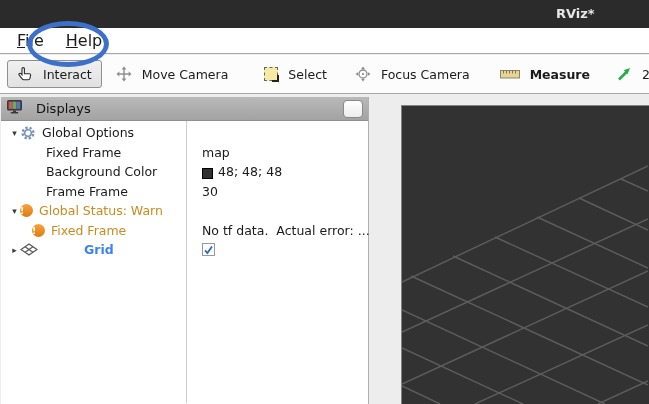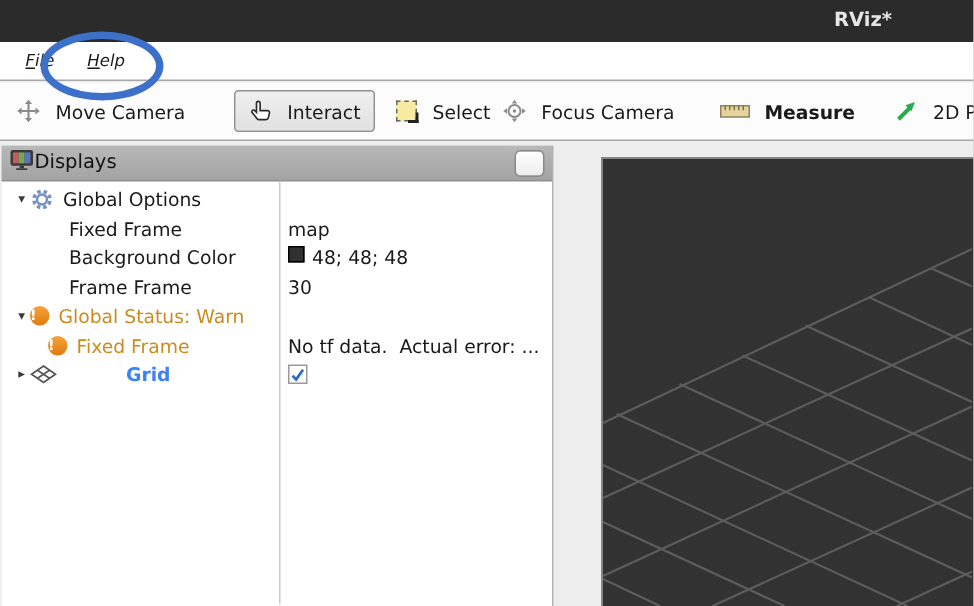--- a/index.html
+++ b/index.html
@@ -6,62 +6,62 @@
   body { font-family: "DejaVu Sans", "Liberation Sans", sans-serif; background:#888; }
   .window { position:relative; width:649px; height:404px; overflow:hidden; background:#ededed; }
 
   
   .titlebar { position:absolute; left:0; top:0; width:649px; height:28px; background:#2b2b2b; }
   .titlebar .title { position:absolute; left:556px; top:6px; font-size:13px; font-weight:bold; color:#e6e6e6; }
 
   
   .menubar { position:absolute; left:0; top:28px; width:649px; height:26px; background:#ffffff;
              border-bottom:1px solid #a8a8a8; display:flex; align-items:center; padding-left:6px; }
-  .menu-item { font-size:11px; color:#1a1a1a; padding:3px 11px; cursor:default;font-style:italic; }
+  .menu-item { font-size:16px; color:#1a1a1a; padding:3px 11px; cursor:default; }
   .menu-item .accel { text-decoration:underline; }
 
   
   .annotation-ellipse { position:absolute; left:27px; top:21px; width:82px; height:46px;
       border:5px solid #3d71c9; border-radius:50%; z-index:60; pointer-events:none; }
 
   
   .toolbar { position:absolute; left:0; top:55px; width:649px; height:39px; background:#fcfcfc;
              border-bottom:1px solid #a8a8a8; display:flex; align-items:center; padding-left:3px; }
   .tool-handle { width:6px; height:28px; margin-right:4px;
       background-image:radial-gradient(#b0b0b0 1px, transparent 1.1px); background-size:4px 4px; }
   .tbtn { display:flex; align-items:center; gap:4px; font-size:12.5px; color:#1a1a1a;
           padding:5px 4px; white-space:nowrap; }
   .tbtn.active { background:linear-gradient(#f0f0f0,#e1e1e1); border:1px solid #8f8f8f;
                  border-radius:3px; padding:5px 9px; }
   .tbtn-interact { margin-right:10px; }
   .tbtn-move { margin-right:28px; }
-  .tbtn-select { }
+  .tbtn-select { margin-right:20px; }
   .tbtn-focus { margin-right:22px; }
   .tbtn-measure { margin-right:18px;font-weight:bold; }
   .select-box { width:14px; height:14px; background:#f7eaa2; border:1.5px dashed #666; position:relative; }
   .select-box::after { content:''; position:absolute; right:-2px; bottom:-2px; width:5px; height:5px;
       border-right:2px solid #222; border-bottom:2px solid #222; }
 
   
   .content { position:absolute; left:0; top:95px; width:649px; height:309px; background:#ededed; }
 
   
   .panel { position:absolute; left:1px; top:2px; width:368px; height:307px; background:#ffffff;
            border-right:1px solid #b0b0b0; }
   .panel-header { height:24px; background:linear-gradient(#b9b9b9,#a3a3a3); border-bottom:1px solid #8f8f8f;
                   display:flex; align-items:center; padding:0 5px; }
-  .panel-title { font-size:13px; color:#111; margin-left:0; }
+  .panel-title { font-size:13px; color:#111; margin-left:13px; }
   .panel-spacer { flex:1; }
   .panel-config-button { width:20px; height:18px; background:linear-gradient(#ffffff,#ececec);
       border:1px solid #8a8a8a; border-radius:4px; }
   .tree { position:relative; height:282px; padding-top:2px; }
   .tree-divider { position:absolute; left:185px; top:0; bottom:0; width:1px; background:#cccccc; }
   .trow { display:flex; height:19.5px; align-items:center; font-size:12.5px; color:#1a1a1a; }
   .tname { width:185px; flex:none; display:flex; align-items:center; overflow:hidden; }
-  .tval { padding-left:6px; display:flex; align-items:flex-start; gap:5px; white-space:pre; }
+  .tval { padding-left:16px; display:flex; align-items:flex-end; gap:5px; white-space:pre; }
   .expander { width:11px; margin-left:8px; font-size:9px; color:#3a3a3a; text-align:center; flex:none; }
   .ind2 { width:45px; flex:none; }
   .ind2b { width:31px; flex:none; }
   .row-icon { margin-right:6px; flex:none; display:flex; align-items:center; }
   .warn-text { color:#ca8b1f; }
   .display-name { color:#3b82f6; font-weight:bold;margin-left:40px; }
   .warning-badge { width:13px; height:13px; border-radius:50%;
       background:linear-gradient(#f5a43c,#e07a10); color:#fff; font-size:9.5px; font-weight:bold;
       text-align:center; line-height:13px; flex:none; }
   .color-swatch { width:11px; height:11px; background:#303030; border:1px solid #000; flex:none; }
@@ -85,41 +85,41 @@
   <div class="menubar">
     <span class="menu-item"><span class="accel">F</span><span>ile</span></span>
     <span class="menu-item"><span class="accel">H</span><span>elp</span></span>
   </div>
 
   <div class="annotation-ellipse"></div>
 
   <div class="toolbar">
     <div class="tool-handle"></div>
 
+    <div class="tbtn tbtn-interact active">
+      <span class="row-icon">
+        <svg width="16" height="16" viewBox="0 0 16 16">
+          <path d="M6.2 1.6c-.7 0-1.2.5-1.2 1.2v6L3.9 7.7c-.5-.5-1.3-.5-1.7 0-.4.4-.4 1.1 0 1.5l3.2 3.9c.3.4.8.6 1.3.6h4.6c.8 0 1.4-.5 1.6-1.3l.7-3c.2-.9-.4-1.7-1.3-1.7H7.4V2.8c0-.7-.5-1.2-1.2-1.2z" fill="#ffffff" stroke="#2a2a2a" stroke-width="1.1"></path>
+        </svg>
+      </span>
+      <span>Interact</span>
+    </div>
+
     <div class="tbtn tbtn-move">
       <span class="row-icon">
         <svg width="16" height="16" viewBox="0 0 16 16" fill="#8a8a8a">
           <path d="M8 0.5 L10.4 3.4 H5.6 Z"></path>
           <path d="M8 15.5 L5.6 12.6 h4.8 Z"></path>
           <path d="M0.5 8 L3.4 5.6 v4.8 Z"></path>
           <path d="M15.5 8 L12.6 5.6 v4.8 Z"></path>
           <path d="M7.3 3.2h1.4v9.6h-1.4z"></path>
           <path d="M3.2 7.3h9.6v1.4h-9.6z"></path>
         </svg>
       </span>
       <span>Move Camera</span>
-    </div>
-
-    <div class="tbtn tbtn-interact active">
-      <span class="row-icon">
-        <svg width="16" height="16" viewBox="0 0 16 16">
-          <path d="M6.2 1.6c-.7 0-1.2.5-1.2 1.2v6L3.9 7.7c-.5-.5-1.3-.5-1.7 0-.4.4-.4 1.1 0 1.5l3.2 3.9c.3.4.8.6 1.3.6h4.6c.8 0 1.4-.5 1.6-1.3l.7-3c.2-.9-.4-1.7-1.3-1.7H7.4V2.8c0-.7-.5-1.2-1.2-1.2z" fill="#ffffff" stroke="#2a2a2a" stroke-width="1.1"></path>
-        </svg>
-      </span>
-      <span>Interact</span>
     </div>
 
     <div class="tbtn tbtn-select">
       <span class="row-icon">
           <span class="select-box"></span>
         </span>
       <span>Select</span>
     </div>
 
     <div class="tbtn tbtn-focus">

